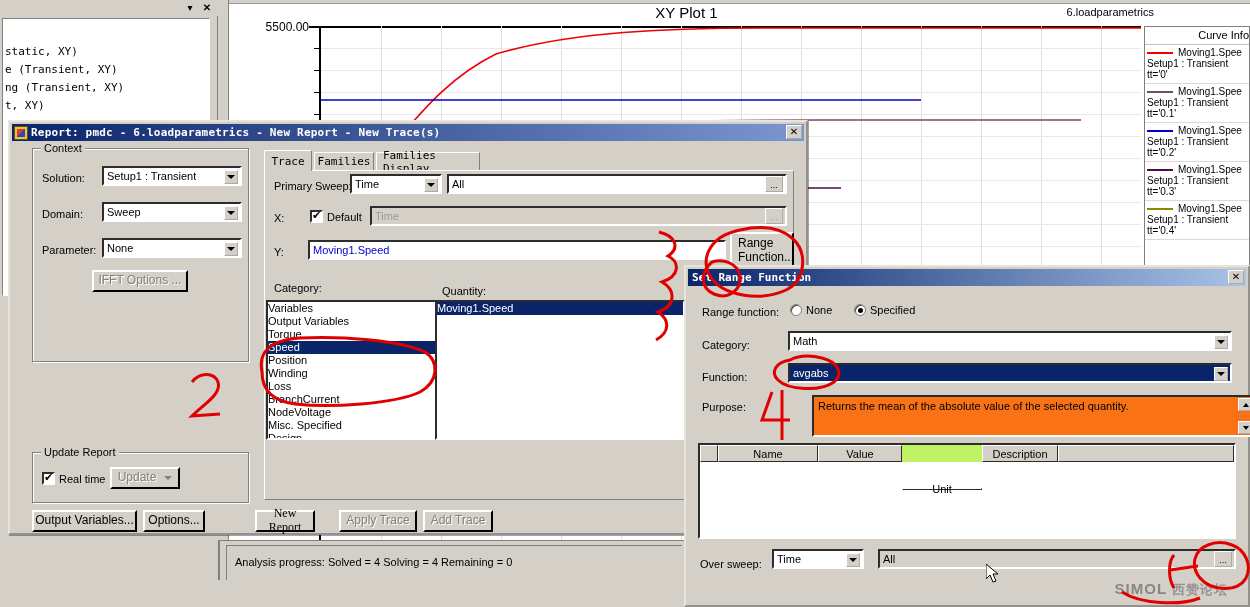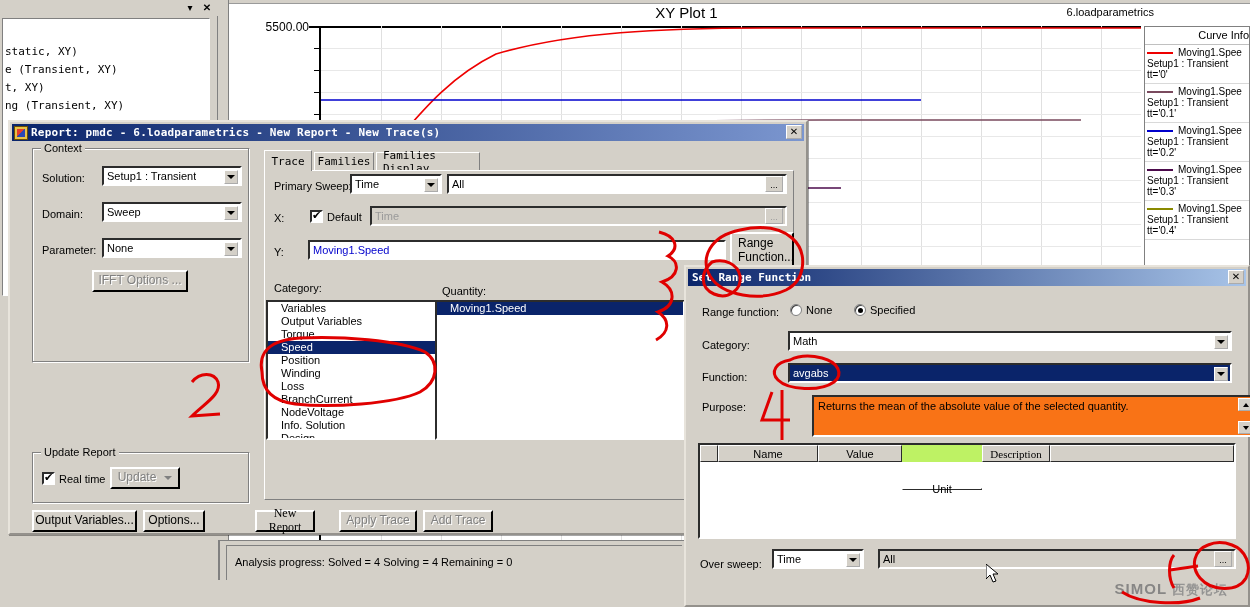--- a/index.html
+++ b/index.html
@@ -207,21 +207,21 @@
     border: 1px solid #fff; border-right-color:#808080; border-bottom-color:#808080;
   }
 
   .listbox {
     position: absolute; background: #fff;
     border: 2px inset #d4d0c8;
     border-top-color:#808080; border-left-color:#808080;
     border-right-color:#fff; border-bottom-color:#fff;
     overflow: hidden;
   }
-  .li { font-size: 11px; height: 13px; line-height: 13px; padding-left: 13px; color: #000; white-space: nowrap; }
+  .li { font-size: 11px; height: 13px; line-height: 13px; padding-left: 0; color: #000; white-space: nowrap; }
   .li.sel { background: #0a246a; color: #fff; }
 
   .chk { position: absolute; display: flex; align-items: center; font-size: 11px; color: #000; }
   .chk-box {
     width: 13px; height: 13px; background: #fff;
     border: 2px inset #d4d0c8;
     border-top-color:#808080; border-left-color:#808080;
     border-right-color:#fff; border-bottom-color:#fff;
     margin-right: 4px; position: relative; flex: 0 0 13px;
   }
@@ -444,22 +444,22 @@
   </div>
 
   <div class="tree-panel">
     <div class="tree-titlebar">
       <div class="tree-tb-btn" style="right:22px;">▾</div>
       <div class="tree-tb-btn" style="right:5px; font-weight:bold;">✕</div>
     </div>
     <div class="tree-body">
       <div class="tree-item" style="margin-top:24px;">static, XY)</div>
       <div class="tree-item">e (Transient, XY)</div>
+      <div class="tree-item">ng (Transient, XY)</div>
       <div class="tree-item">t, XY)</div>
-      <div class="tree-item">ng (Transient, XY)</div>
     </div>
   </div>
 
   <div class="status-panel">
     <div class="status-inner">
       <div class="status-line" style="left:8px; top:10px;">Analysis progress:   Solved = 4   Solving = 4   Remaining = 0</div>
       <div class="status-line" style="left:8px; top:36px;">pmdc - 6.loadparametrics - Setup1: Time step at 0.0028 sec completed on HP-94A34E2162A4 - I</div>
       <div class="progress-bar"></div>
     </div>
   </div>
@@ -555,21 +555,21 @@
     <div class="listbox" style="left:256px; top:178px; width:177px; height:140px;">
       <div class="li">Variables</div>
       <div class="li">Output Variables</div>
       <div class="li">Torque</div>
       <div class="li sel">Speed</div>
       <div class="li">Position</div>
       <div class="li">Winding</div>
       <div class="li">Loss</div>
       <div class="li">BranchCurrent</div>
       <div class="li">NodeVoltage</div>
-      <div class="li">Info. Solution</div>
+      <div class="li">Misc. Specified</div>
       <div class="li">Design</div>
 
     </div>
 
     <div class="listbox" style="left:425px; top:178px; width:250px; height:140px;">
       <div class="li sel">Moving1.Speed</div>
     </div>
   </div>
 
   <div class="srf-dlg">
@@ -606,21 +606,21 @@
       <span class="spin up" style="top:1px;"></span>
       <span class="spin down" style="bottom:1px;"></span>
     </div>
 
     <div class="grid-table" style="left:12px; top:176px; width:538px; height:96px;">
       <div class="gt-header">
         <span class="gt-th" style="width:18px;"></span>
         <span class="gt-th" style="width:100px;">Name</span>
         <span class="gt-th" style="width:84px;">Value</span>
         <span class="gt-th" style="width:80px;margin-top:43px;">Unit</span>
-        <span class="gt-th" style="width:68px;font-family:Liberation Serif, serif;">Description</span>
+        <span class="gt-th" style="width:76px;">Description</span>
         <span class="gt-th" style="flex:1;"></span>
       </div>
     </div>
 
     <div class="lbl" style="left:14px; top:291px;">Over sweep:</div>
     <div class="combo" style="left:86px; top:282px; width:92px;">
       <span class="combo-text">Time</span>
       <span class="combo-arrow"></span>
     </div>
     <div class="txtbox txtbox-grey" style="left:192px; top:282px; width:358px;">

